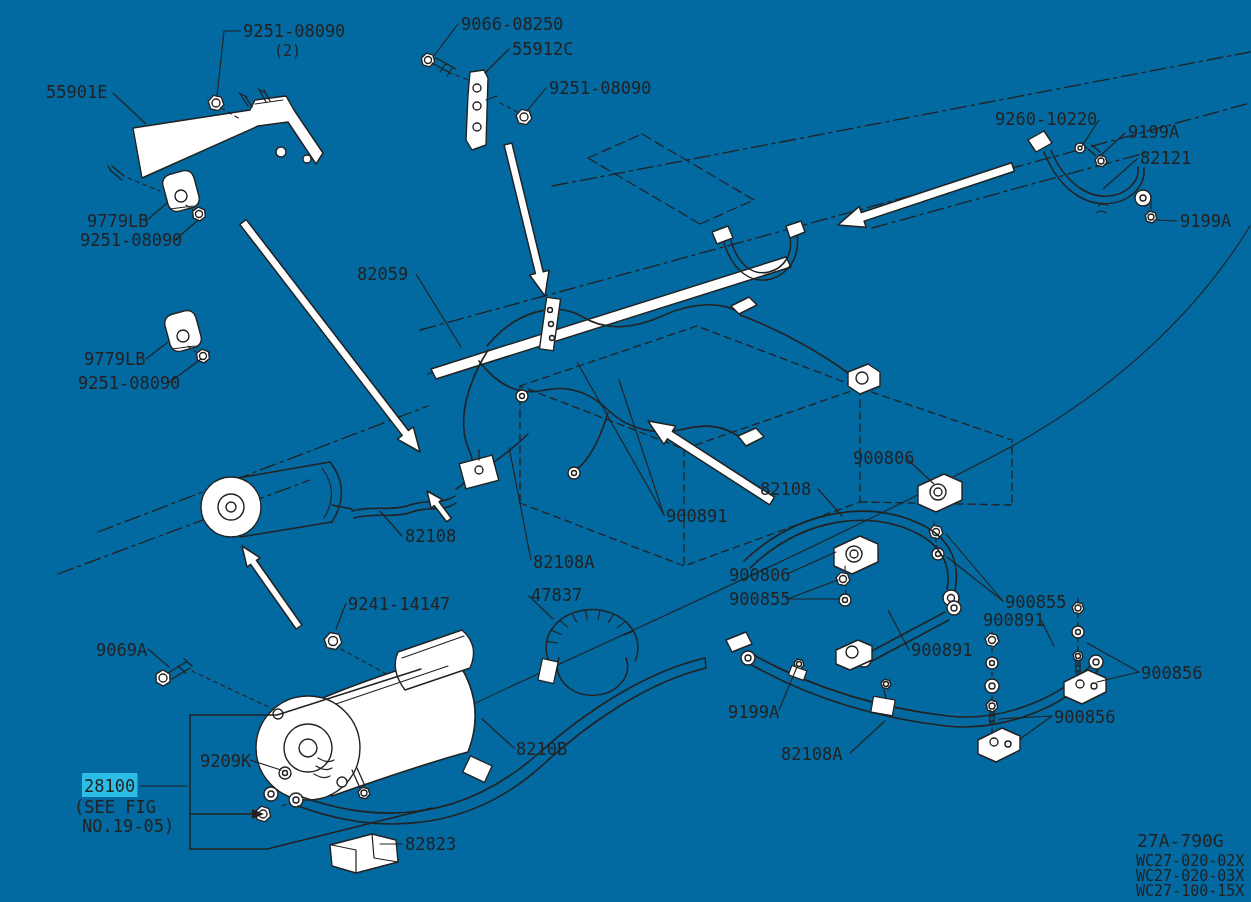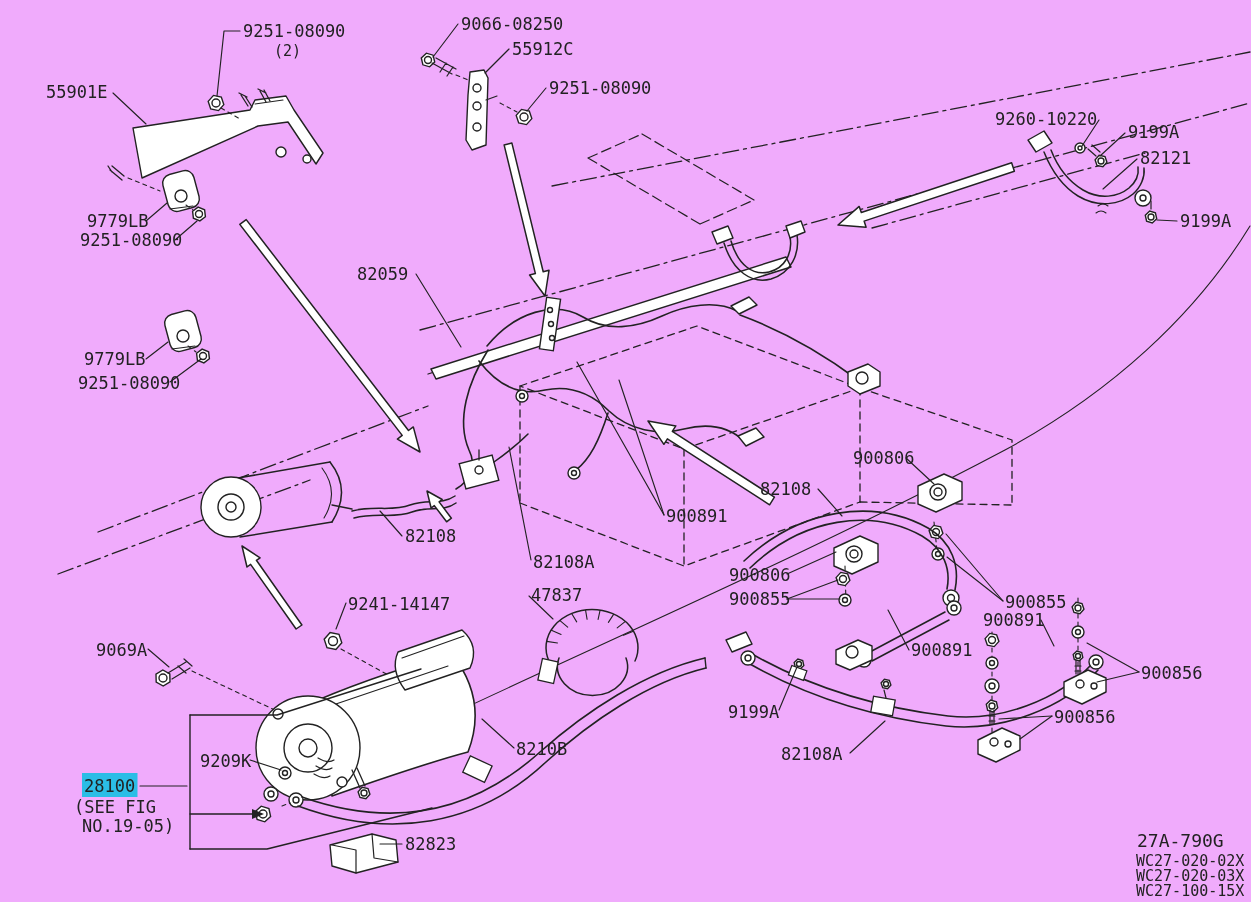--- a/index.html
+++ b/index.html
@@ -1,17 +1,17 @@
 <!DOCTYPE html>
 <html><head>
 <meta charset="utf-8">
 <title>Parts Diagram</title>
 <style>
   html,body{margin:0;padding:0;background:#fff;}
-  .stage{position:relative;width:1251px;height:902px;background:#f0abfc;overflow:hidden;}
+  .stage{position:relative;width:1251px;height:902px;background:#0369a1;overflow:hidden;}
   svg{display:block}
   text{font-family:"DejaVu Sans Mono","Liberation Mono",monospace;fill:#222;}
 </style>
 </head>
 <body>
 
 <div class="stage">
   <svg id="fig" width="1251" height="902" viewBox="0 0 1251 902">
       <g>
         <path d="M552,186 L1250,52" fill="none" stroke="#222222" stroke-width="1.3" stroke-dasharray="16 5 3 5" stroke-linecap="round" stroke-linejoin="round"></path>

